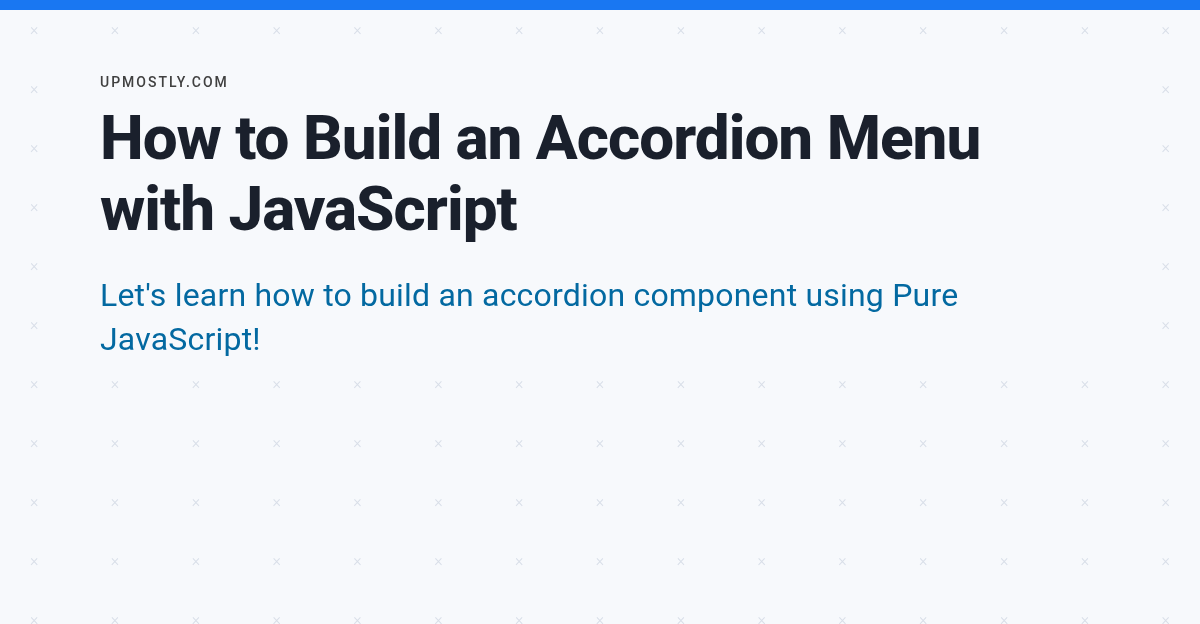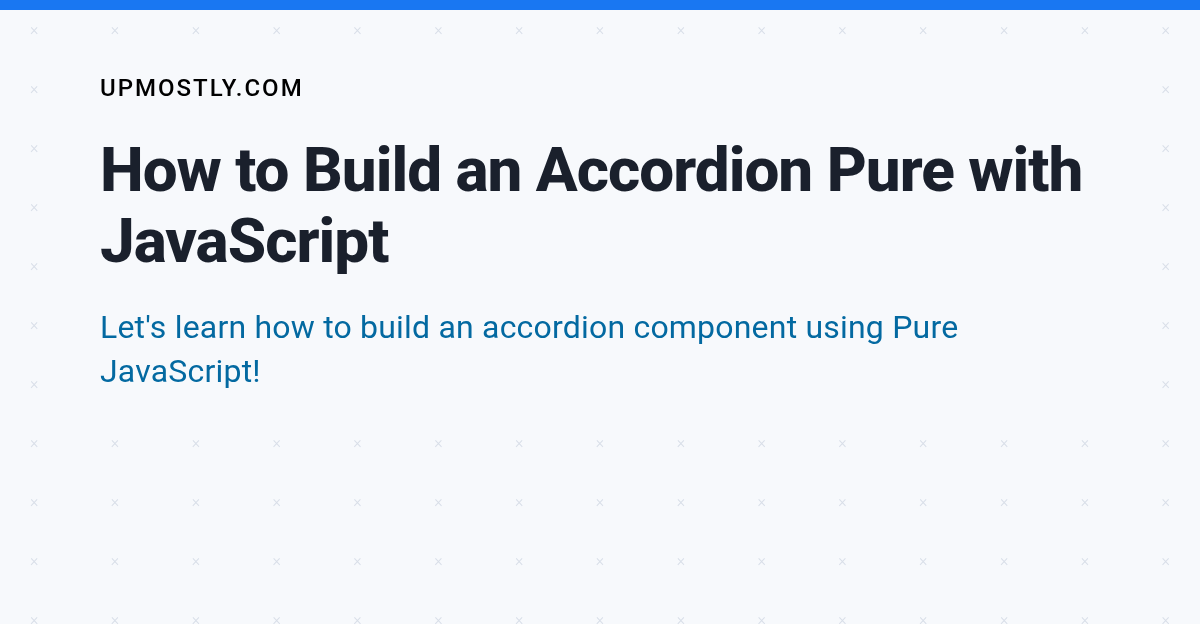--- a/index.html
+++ b/index.html
@@ -59,26 +59,26 @@
       padding: 52px 100px 0 100px;
       z-index: 10;
     }
     
     .content-inner {
       background-color: #f7f9fc;
       padding: 12px 0;
     }
     
     .site-name {
-      color: #000000;
-      font-size: 24px;
+      color: #404040;
+      font-size: 14px;
       font-weight: 500;
       letter-spacing: 2px;
       text-transform: uppercase;
-      margin-bottom: 32px;
+      margin-bottom: 12px;
     }
     
     .title {
       color: #1a202c;
       font-size: 62px;
       font-weight: 800;
       line-height: 1.15;
       letter-spacing: -1px;
       margin-bottom: 28px;
     }
@@ -282,16 +282,16 @@
       <span class="cross">×</span>
       <span class="cross">×</span>
       <span class="cross">×</span>
       <span class="cross">×</span>
     </div>
 </div>
 
 <div class="content">
   <div class="content-inner">
     <div class="site-name">UPMOSTLY.COM</div>
-    <h1 class="title">How to Build an Accordion Pure with JavaScript</h1>
+    <h1 class="title">How to Build an Accordion Menu with JavaScript</h1>
     <p class="description">Let's learn how to build an accordion component using Pure JavaScript!</p>
   </div>
 </div>
 
 </body></html>

